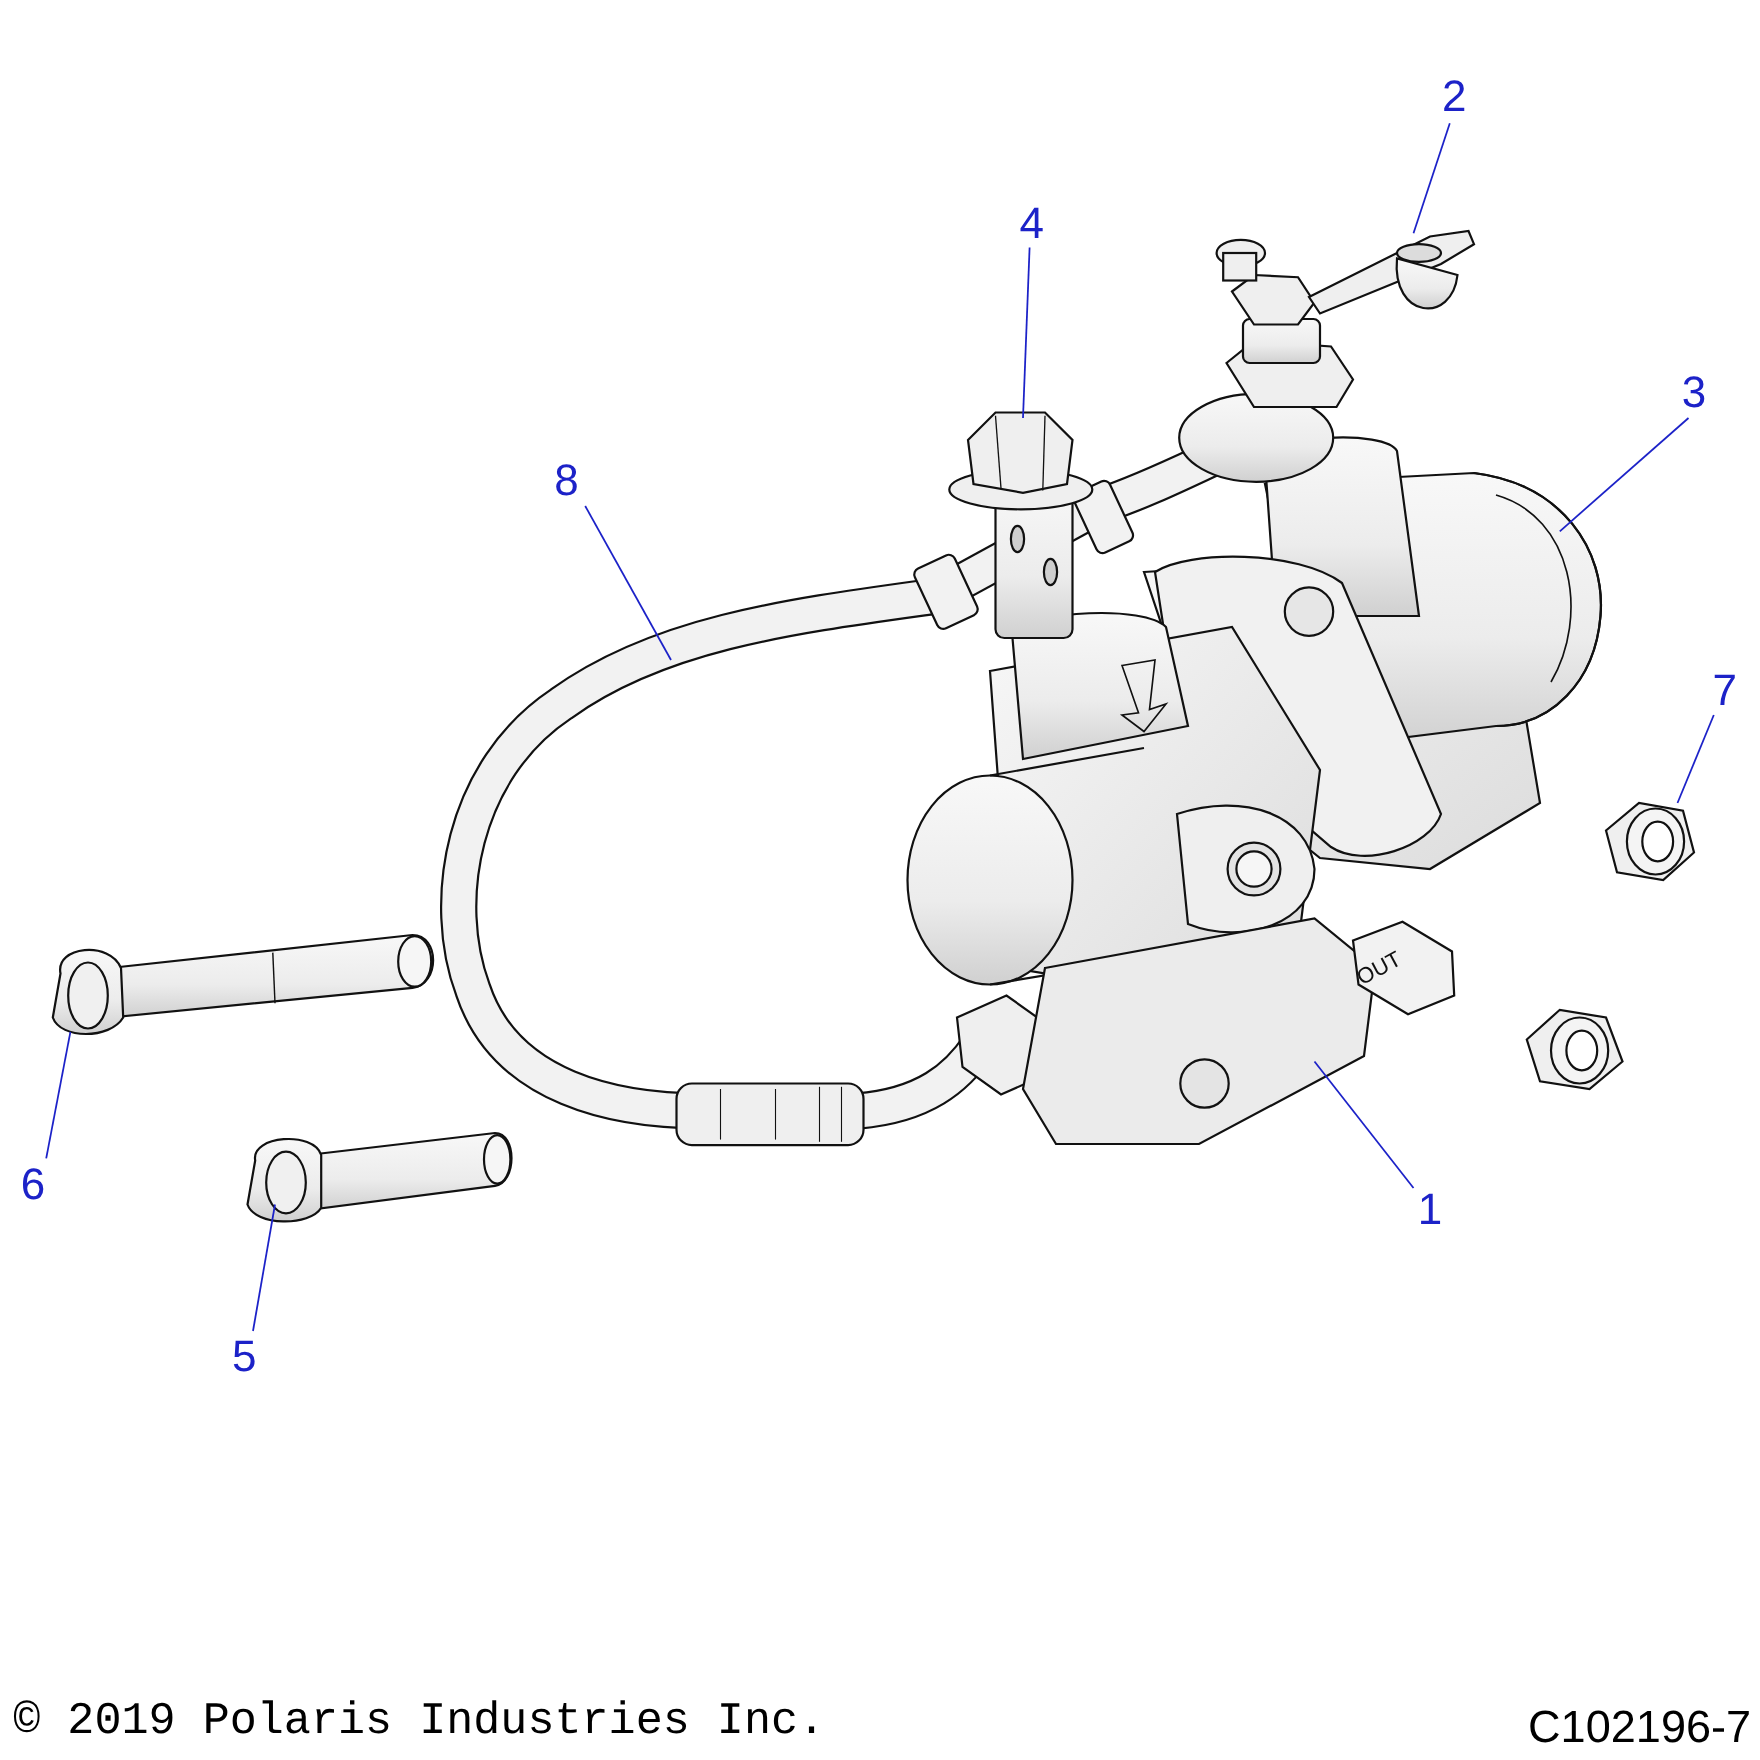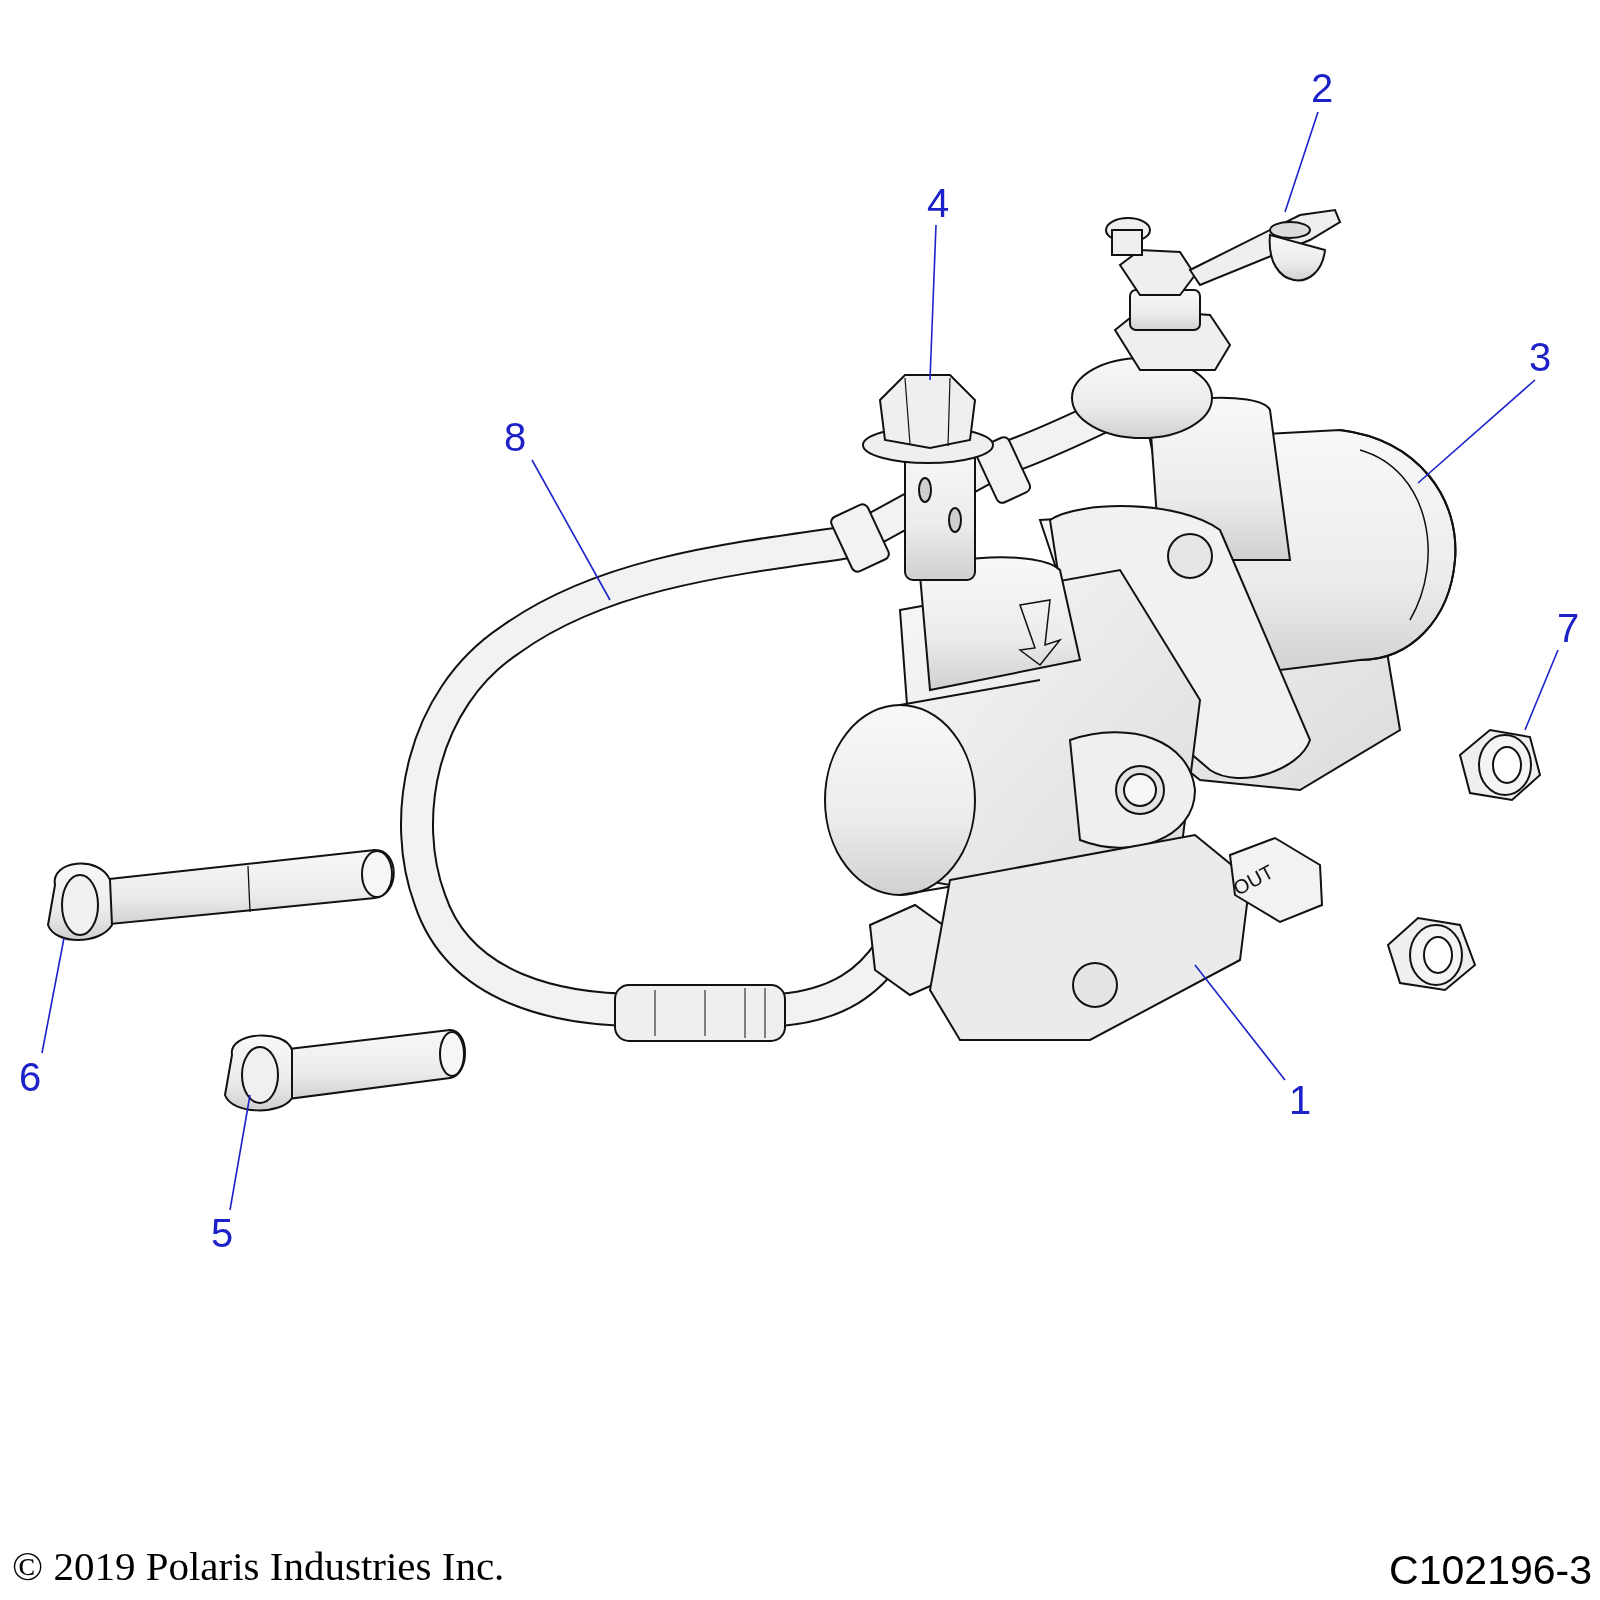--- a/index.html
+++ b/index.html
@@ -1,19 +1,19 @@
 <!DOCTYPE html>
 <html><head>
 <meta charset="utf-8">
 <style>
   html, body { margin: 0; padding: 0; background: #ffffff; }
   body { width: 1600px; height: 1600px; position: relative; overflow: hidden; font-family: "Liberation Sans", sans-serif; }
   #diagram { position: absolute; left: 0; top: 0; width: 1600px; height: 1600px; }
   .callout { position: absolute; font-family: "Liberation Sans", sans-serif; font-size: 40px; line-height: 1; transform: translate(-50%, -50%); }
-  .footer-left { position: absolute; left: 12px; top: 1542px; font-size: 41px; color: #000; font-family: Liberation Serif, serif; }
+  .footer-left { position: absolute; left: 12px; top: 1542px; font-size: 41px; color: #000; font-family: Liberation Mono, monospace; }
   .footer-right { position: absolute; right: 8px; top: 1547px; font-size: 41px; color: #000; font-family: "Liberation Sans", sans-serif; }
 </style>
 </head>
 <body>
 
 <svg id="diagram" viewBox="0 0 1600 1600" xmlns="http://www.w3.org/2000/svg">
   <defs>
     <linearGradient id="gBody" x1="0" y1="0" x2="1" y2="1">
       <stop offset="0" stop-color="#f7f7f7"></stop>
       <stop offset="1" stop-color="#dcdcdc"></stop>
@@ -142,13 +142,13 @@
 <div class="callout" style="left:1300px;top:1100px;color:#1c22c8">1</div>
 <div class="callout" style="left:1322px;top:88px;color:#1c22c8">2</div>
 <div class="callout" style="left:1540px;top:357px;color:#1c22c8">3</div>
 <div class="callout" style="left:938px;top:203px;color:#1c22c8">4</div>
 <div class="callout" style="left:222px;top:1233px;color:#1c22c8">5</div>
 <div class="callout" style="left:30px;top:1077px;color:#1c22c8">6</div>
 <div class="callout" style="left:1568px;top:628px;color:#1c22c8">7</div>
 <div class="callout" style="left:515px;top:437px;color:#1c22c8">8</div>
 
 <div class="footer-left">© 2019 Polaris Industries Inc.</div>
-<div class="footer-right">C102196-3</div>
+<div class="footer-right">C102196-7</div>
 
 </body></html>

